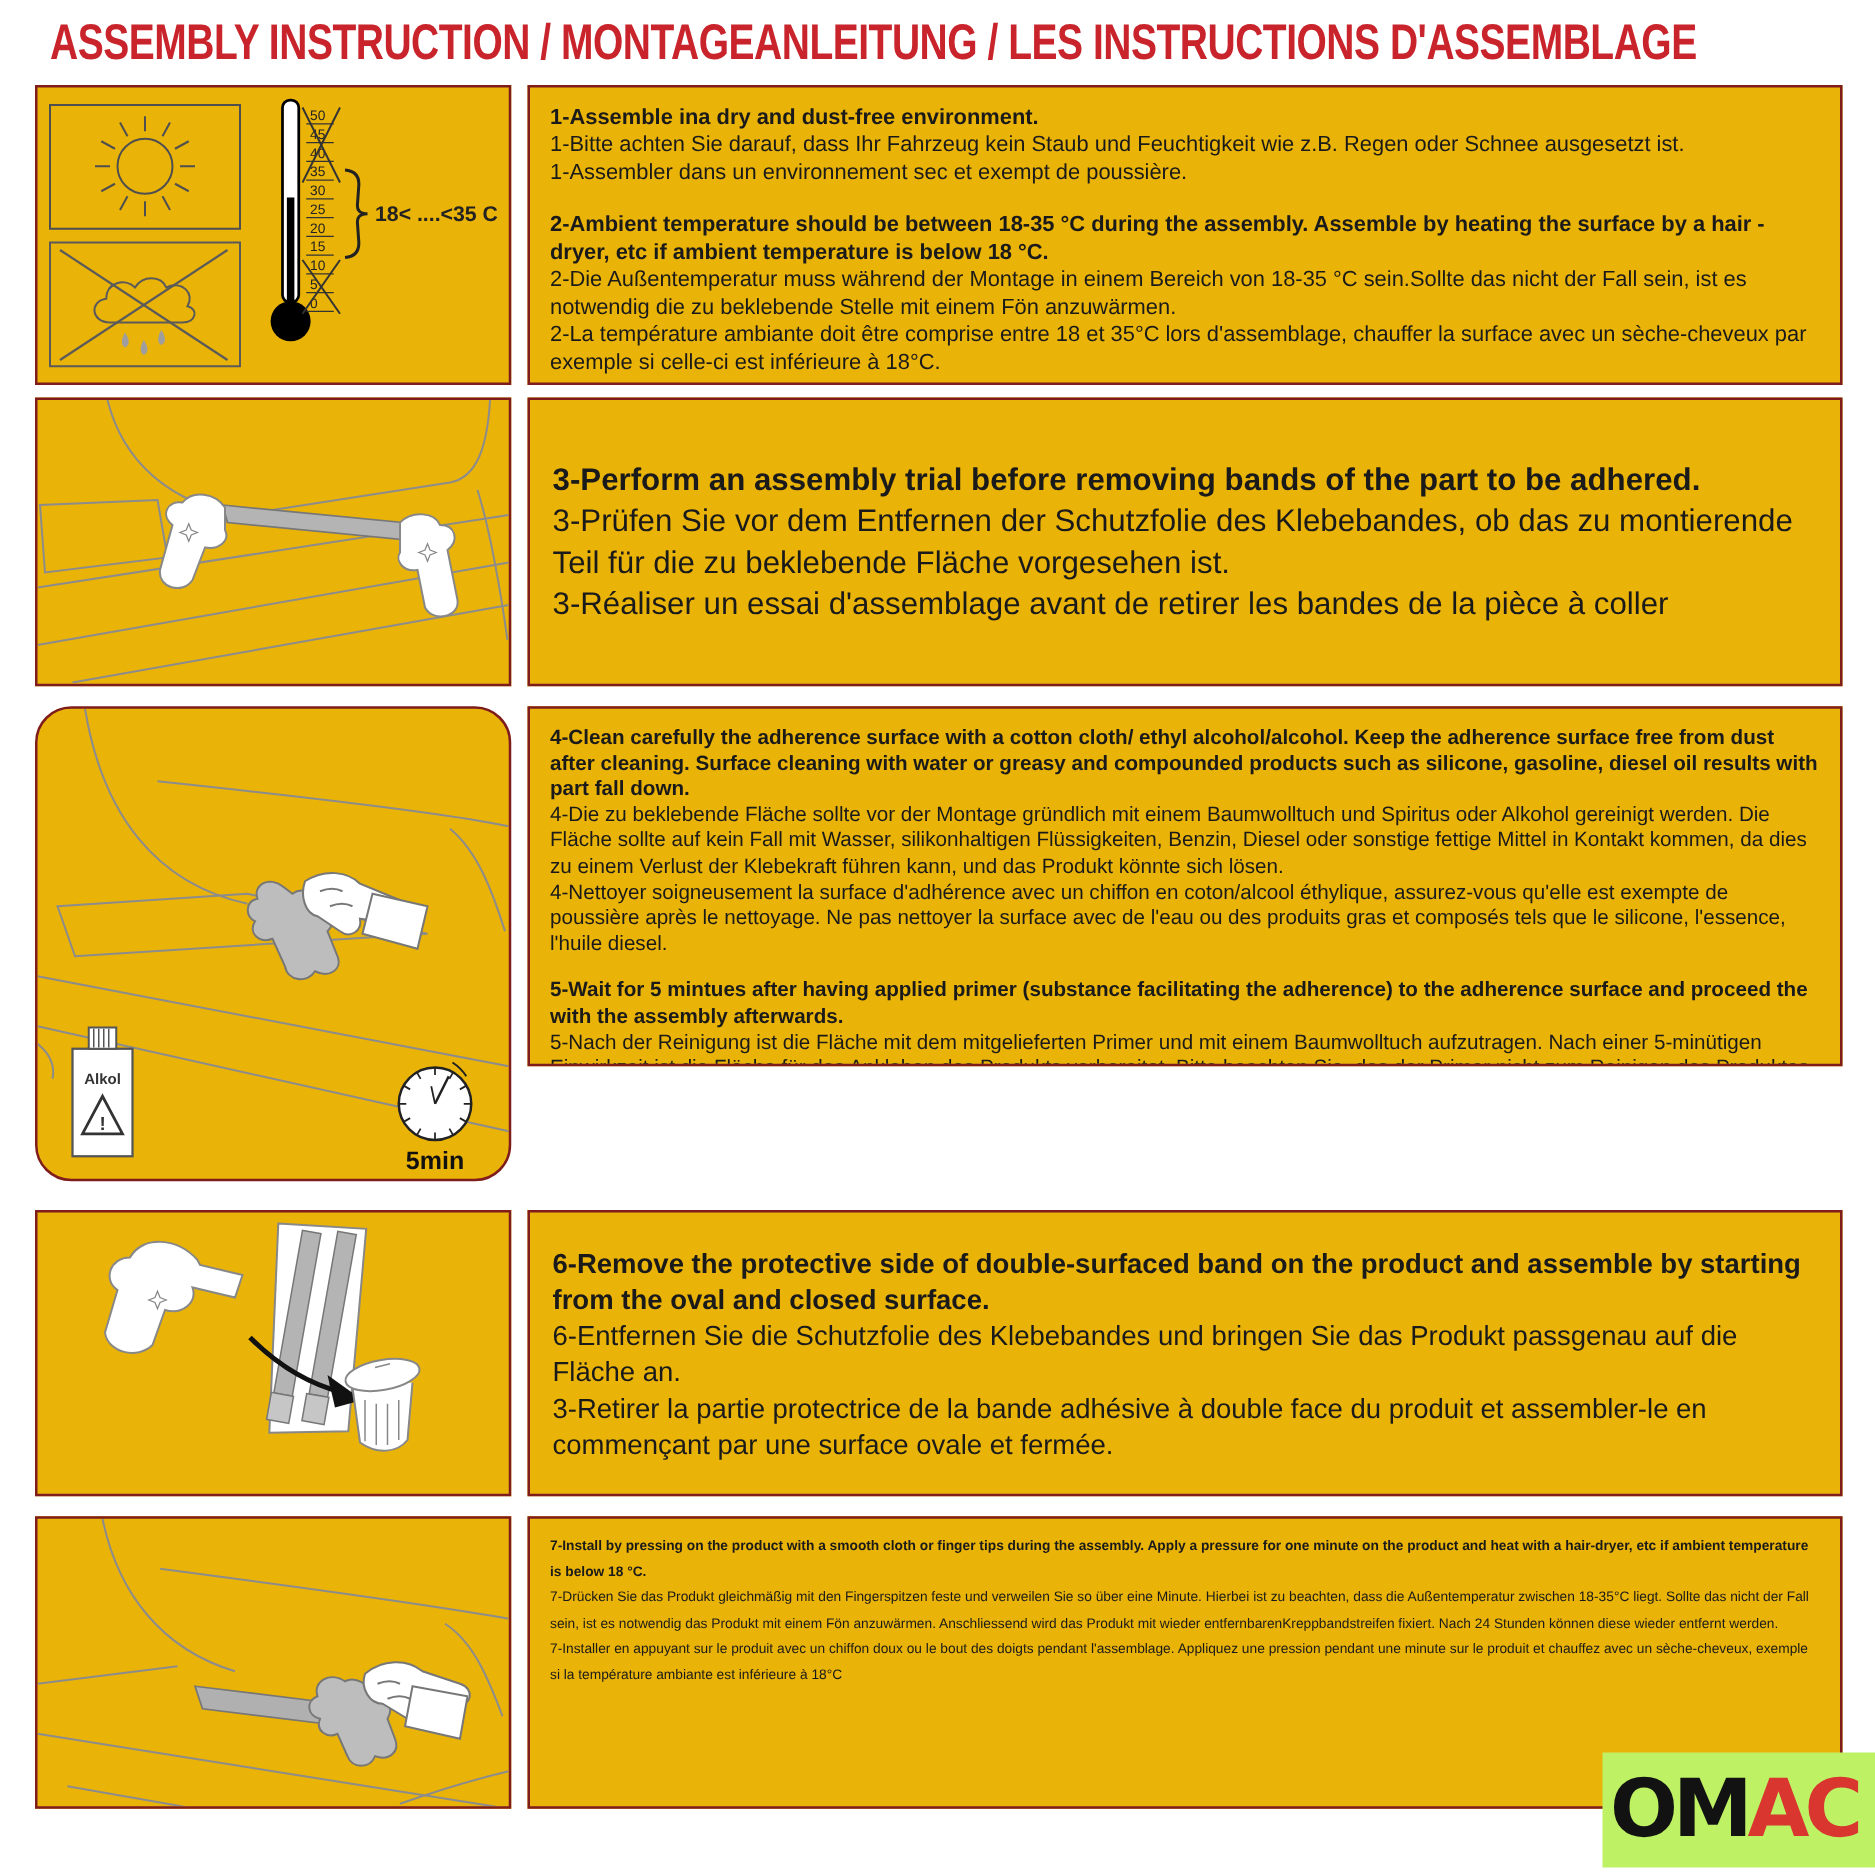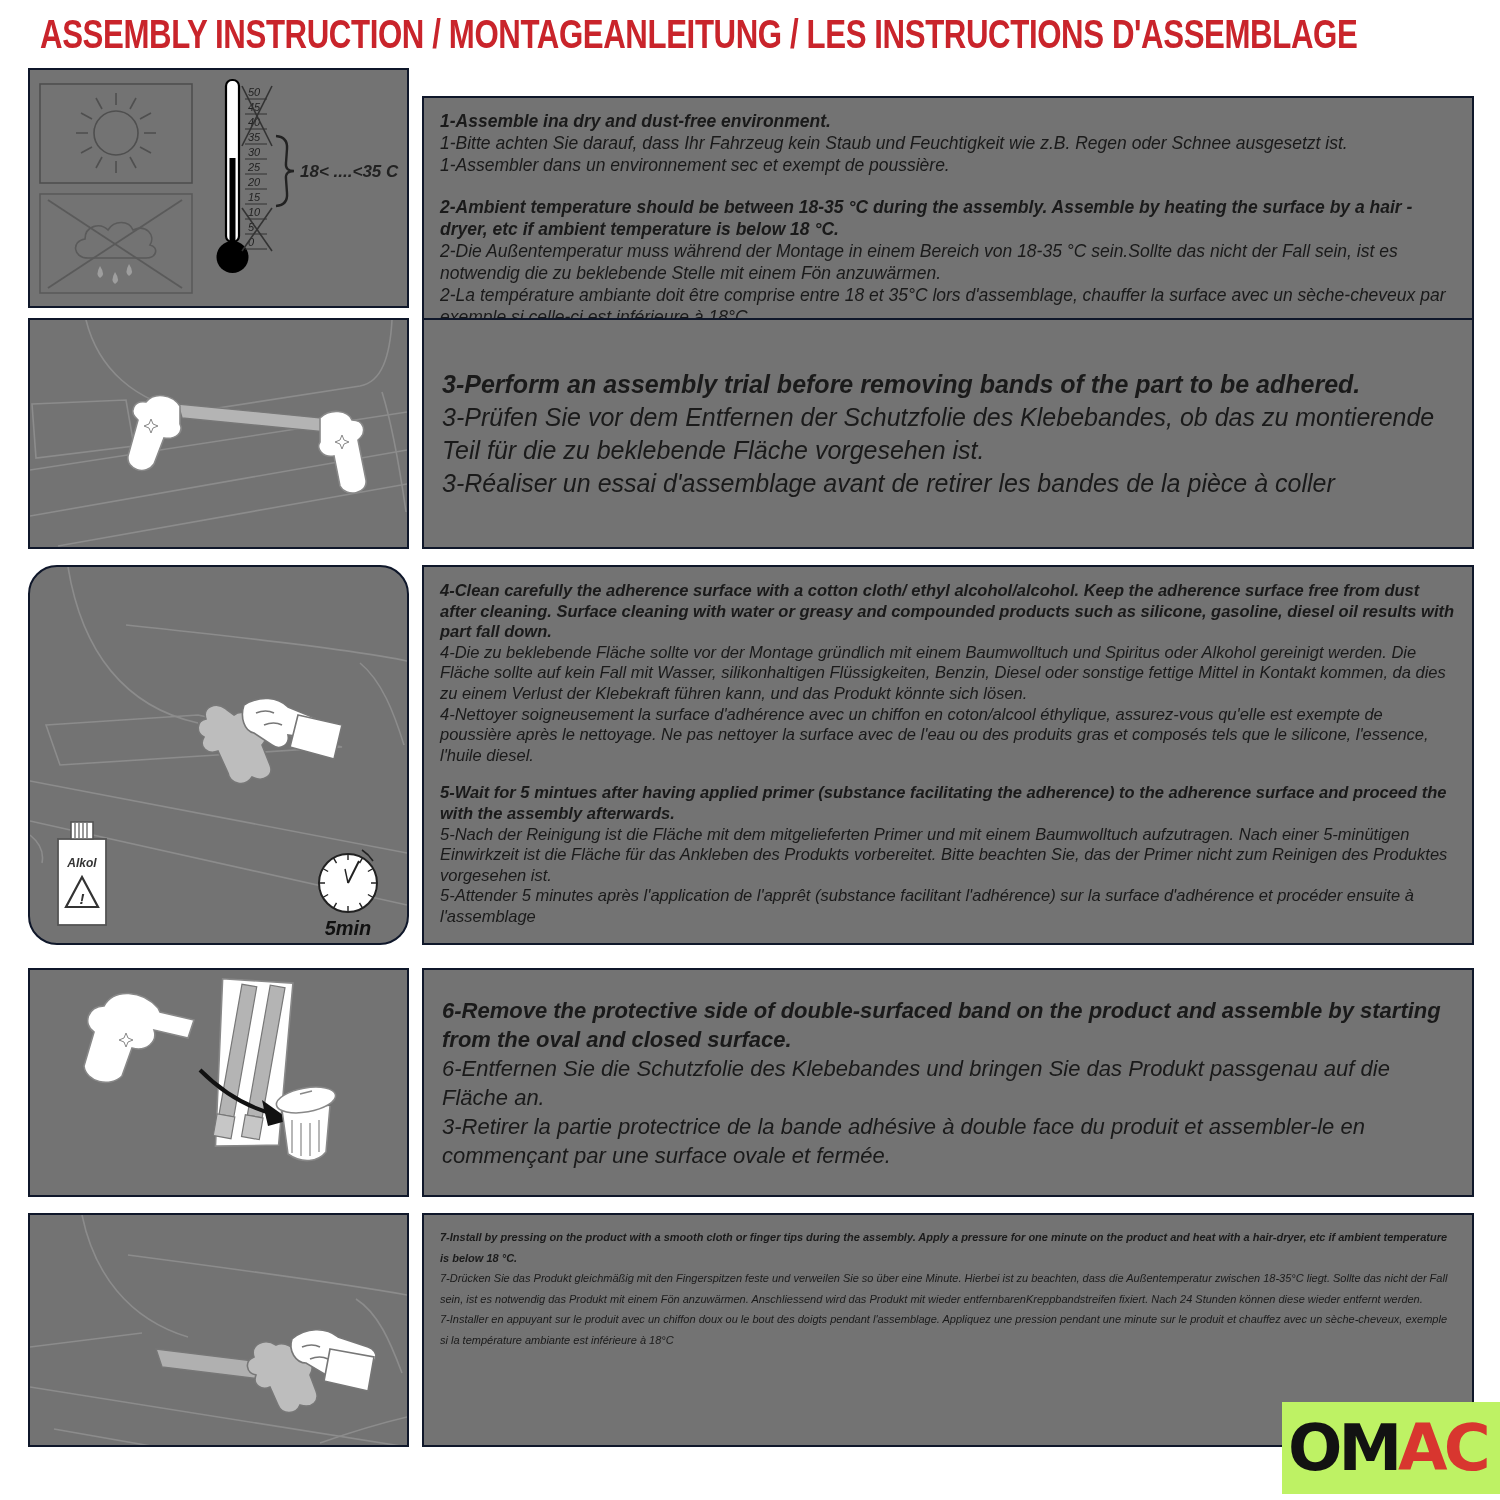--- a/index.html
+++ b/index.html
@@ -1,19 +1,19 @@
 <!DOCTYPE html>
 <html><head>
 <meta charset="utf-8">
 <style>
   html,body{margin:0;padding:0;background:#fff;}
   body{width:1500px;height:1500px;position:relative;font-family:"Liberation Sans",sans-serif;color:#1a1a1a;}
   .title{position:absolute;left:40px;top:12px;font-size:40px;font-weight:700;color:#c9242b;
          white-space:nowrap;letter-spacing:-0.5px;transform:scaleX(0.78);transform-origin:left top;}
-  .box{position:absolute;border:2px solid #0f172a;background:#737373;box-sizing:border-box;overflow:hidden;font-style:italic;}
+  .box{position:absolute;border:2px solid #7f1d1d;background:#eab308;box-sizing:border-box;overflow:hidden;}
   .ill{left:28px;width:381px;}
   .txt{left:422px;width:1052px;}
   .txt p{margin:0;}
   .b{font-weight:bold;}
   .gap{height:20px;}
   .txt1{font-size:17.5px;line-height:22px;padding:12px 16px 0 16px;}
   .txt2{font-size:25px;line-height:33px;display:flex;flex-direction:column;justify-content:center;padding:0 18px;}
   .txt3{font-size:16.5px;line-height:20.6px;padding:13px 16px 0 16px;}
   .txt4{font-size:22px;line-height:29px;display:flex;flex-direction:column;justify-content:center;padding:0 18px;}
   .txt5{font-size:11px;line-height:20.6px;padding:12px 16px 0 16px;}
@@ -94,21 +94,21 @@
           <line x1="242" y1="16" x2="212" y2="76"></line>
         <line x1="212" y1="138" x2="242" y2="181"></line>
           <line x1="242" y1="138" x2="212" y2="181"></line>
       </g>
       <path d="M246,66 Q258,67 257,79 L256,93 Q255,101 264,101 Q255,101 256,109 L257,123 Q258,135 246,136" fill="none" stroke="#222" stroke-width="2.4"></path>
       <text x="270" y="107" font-size="17" font-weight="600" fill="#222">18&lt; ....&lt;35 C</text>
     </g>
   </svg>
 </div>
 
-<div class="box txt txt1" style="top:68px;height:240px;margin-top:28px;">
+<div class="box txt txt1" style="top:68px;height:240px;">
   <p class="b">1-Assemble ina dry and dust-free environment.</p>
   <p>1-Bitte achten Sie darauf, dass Ihr Fahrzeug kein Staub und Feuchtigkeit wie z.B. Regen oder Schnee ausgesetzt ist.</p>
   <p>1-Assembler dans un environnement sec et exempt de poussière.</p>
   <div class="gap"></div>
   <p class="b">2-Ambient temperature should be between 18-35 °C  during the assembly. Assemble by heating the surface by a hair -dryer, etc if ambient temperature is below 18 °C.</p>
   <p>2-Die Außentemperatur muss während der Montage in einem Bereich von 18-35 °C  sein.Sollte das nicht der Fall sein, ist es notwendig die zu beklebende Stelle mit einem Fön anzuwärmen.</p>
   <p>2-La température ambiante doit être comprise entre 18 et 35°C lors d'assemblage, chauffer la surface avec un sèche-cheveux par exemple si celle-ci est inférieure à 18°C.</p>
 </div>
 
 <div class="box ill" style="top:318px;height:231px;">
@@ -182,21 +182,21 @@
           <line x1="318" y1="287" x2="318" y2="293" transform="rotate(330 318 316)"></line>
       </g>
       <line x1="318" y1="316" x2="329" y2="294" stroke-width="2"></line>
       <line x1="318" y1="316" x2="315" y2="302" stroke-width="1.4"></line>
       <path d="M332,283 A36,36 0 0 1 343,294" stroke-width="1.6"></path>
     </g>
     <text x="318" y="368" font-size="20" font-weight="600" fill="#111" text-anchor="middle">5min</text>
   </svg>
 </div>
 
-<div class="box txt txt3" style="top:565px;height:380px;">
+<div class="box txt txt3" style="top:565px;height:288px;">
   <p class="b">4-Clean carefully the adherence surface with a cotton cloth/ ethyl alcohol/alcohol. Keep the adherence surface free from dust after cleaning. Surface cleaning with water or greasy and compounded products such as silicone, gasoline, diesel oil results with part fall down.</p>
   <p>4-Die zu beklebende Fläche sollte vor der Montage gründlich mit einem Baumwolltuch und Spiritus oder Alkohol gereinigt werden. Die Fläche sollte auf kein Fall mit Wasser, silikonhaltigen Flüssigkeiten, Benzin, Diesel oder sonstige fettige Mittel in Kontakt kommen, da dies zu einem Verlust der Klebekraft führen kann, und das Produkt könnte sich lösen.</p>
   <p>4-Nettoyer soigneusement la surface d'adhérence avec un chiffon en coton/alcool éthylique, assurez-vous qu'elle est exempte de poussière après le nettoyage. Ne pas nettoyer la surface avec de l'eau ou des produits gras et composés tels que le silicone, l'essence, l'huile diesel.</p>
   <div class="gap3"></div>
   <p class="b">5-Wait for 5 mintues after having applied primer (substance facilitating the adherence) to the adherence surface and proceed the with the assembly afterwards.</p>
   <p>5-Nach der Reinigung ist die Fläche mit dem mitgelieferten Primer und mit einem Baumwolltuch aufzutragen. Nach einer 5-minütigen Einwirkzeit ist die Fläche für das Ankleben des Produkts vorbereitet. Bitte beachten Sie, das der Primer nicht zum Reinigen des Produktes vorgesehen ist.</p>
   <p>5-Attender 5 minutes après l'application de l'apprêt (substance facilitant l'adhérence) sur la surface d'adhérence et procéder ensuite à l'assemblage</p>
 </div>
 
 <div class="box ill" style="top:968px;height:229px;">

